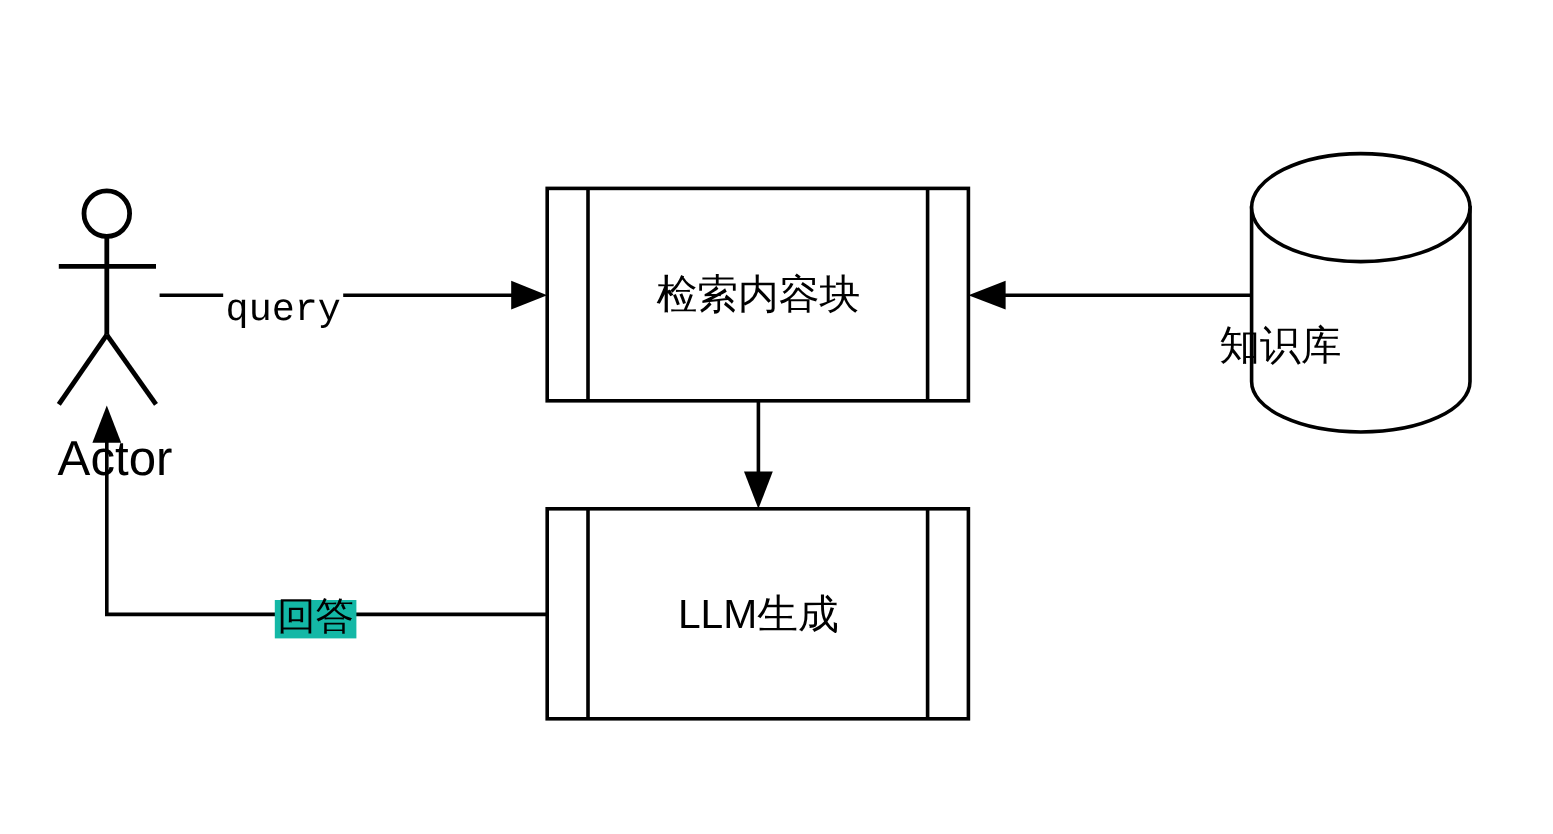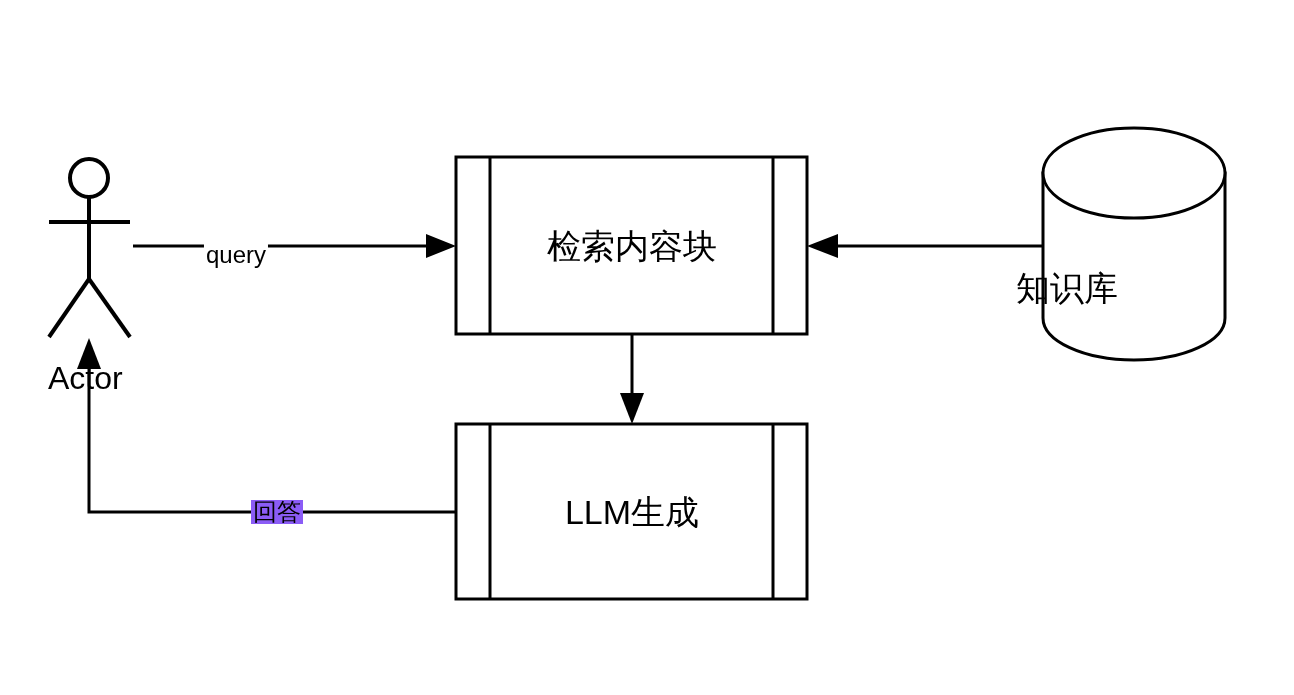--- a/index.html
+++ b/index.html
@@ -61,24 +61,25 @@
     position: absolute;
     color: #000000;
     white-space: nowrap;
     line-height: 1;
   }
   .lbl-node {
     font-size: 34px;
     letter-spacing: 0px;
   }
   .lbl-edge {
-    font-size: 24px;
+    font-size: 32px;
+    font-family: Liberation Mono, monospace;
   }
   .lbl-actor {
-    font-size: 32px;
+    font-size: 41px;
   }
   .center-x {
     transform: translateX(-50%);
   }
 </style>
 </head>
 <body>
 
 <div id="canvas">
 
@@ -137,15 +138,15 @@
   <div class="lbl lbl-actor" style="left: 48px; top: 362px;">Actor</div>
 
   <div class="lbl lbl-node center-x" style="left: 632px; top: 229px;">检索内容块</div>
 
   <div class="lbl lbl-node center-x" style="left: 632px; top: 495px;">LLM生成</div>
 
   <div class="lbl lbl-node center-x" style="left: 1067px; top: 271px;">知识库</div>
 
   <div class="lbl lbl-edge center-x" style="left: 236px; top: 243px; background: #ffffff; padding: 0 2px;">query</div>
 
-  <div class="lbl lbl-edge center-x" style="left: 277px; top: 500px; background: #8b5cf6; padding: 0 2px;">回答</div>
+  <div class="lbl lbl-edge center-x" style="left: 263px; top: 500px; background: #14b8a6; padding: 0 2px;">回答</div>
 
 </div>
 
 </body></html>

